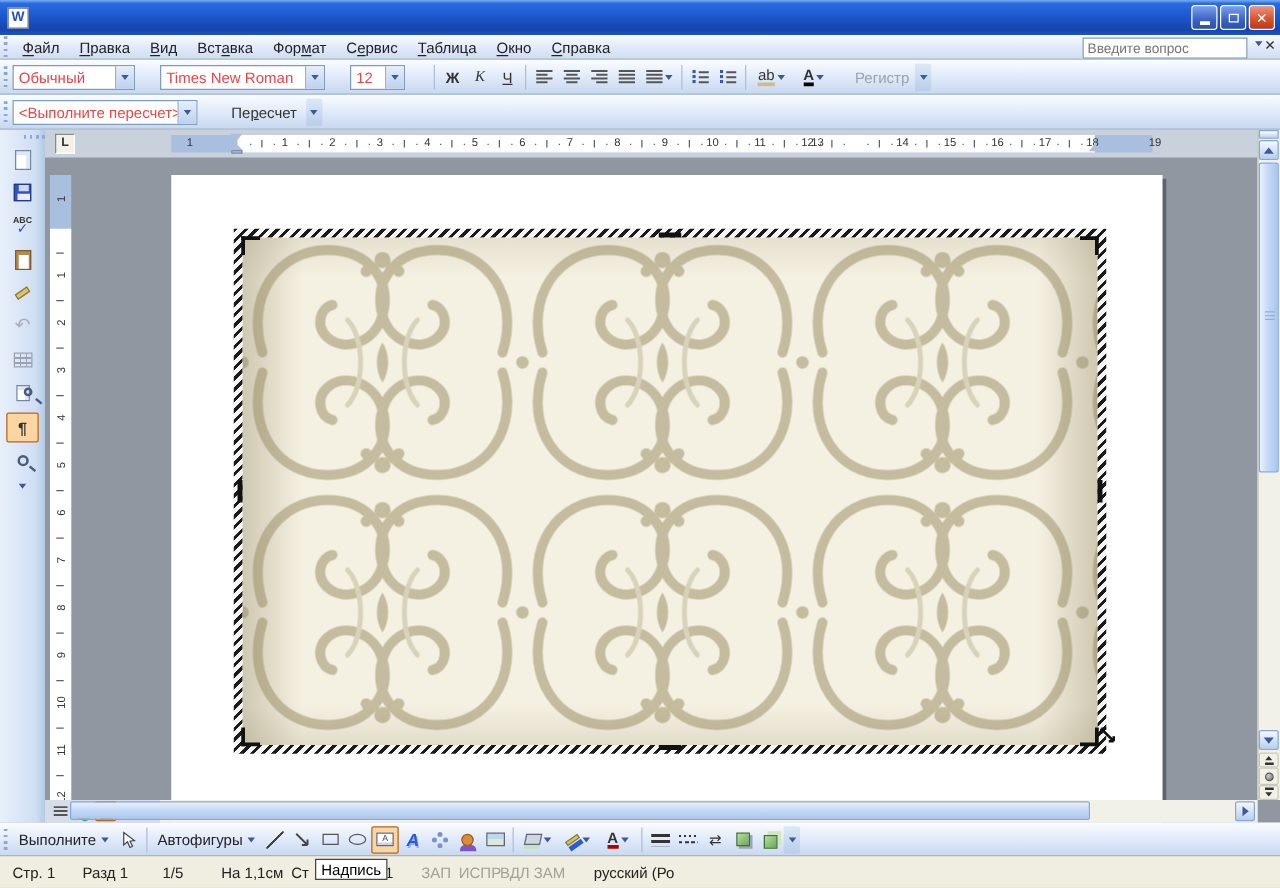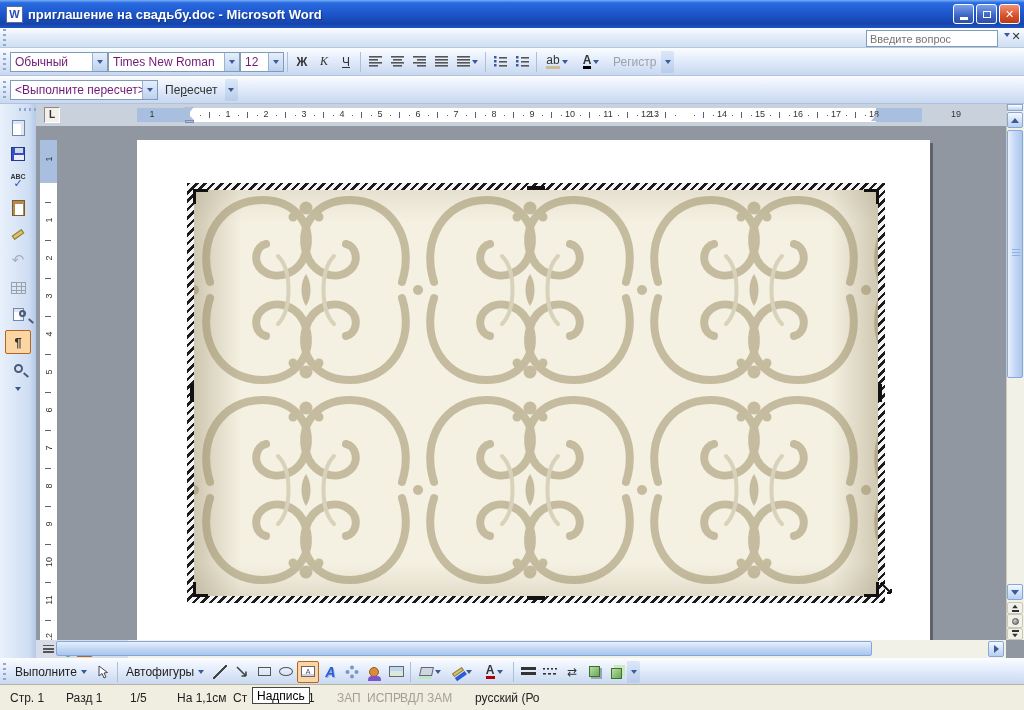--- a/index.html
+++ b/index.html
@@ -35,21 +35,21 @@
 
   
   .toolbar { left:0; width:1024px; height:28px;
     background:linear-gradient(180deg,#fbfdff 0%,#e0eafa 50%,#c8d8ef 100%);
     border-bottom:1px solid #b0c2de; display:flex; align-items:center; font-size:12px; }
   #toolbar-format { top:48px; }
   #toolbar-merge  { top:76px; }
   .grip { width:3px; height:18px; margin:0 4px 0 3px;
     background:repeating-linear-gradient(180deg,#8fa8cf 0 2px,rgba(0,0,0,0) 2px 5px); }
   .combo { height:20px; background:#fff; border:1px solid #7f9db9; display:flex; align-items:center;
-    font-size:12px; color:#701a75; margin-right:0; }
+    font-size:12px; color:#ef4444; margin-right:20px; }
   .combo .val { padding:0 4px; white-space:nowrap; overflow:hidden; flex:1; }
   .combo .drop { width:15px; height:100%; background:linear-gradient(180deg,#e6eefb,#bcd1ef);
     border-left:1px solid #9ab2d4; display:flex; align-items:center; justify-content:center; }
   .tri-down { width:0; height:0; border-left:3.5px solid transparent; border-right:3.5px solid transparent; border-top:4px solid #3a5a9c; }
   .tbtn { height:22px; min-width:22px; display:flex; align-items:center; justify-content:center;
     border:1px solid transparent; border-radius:2px; color:#333; }
   .tbtn.disabled { color:#a8aeb8; }
   .tbtn.active { background:#fbd6a2; border:1px solid #b5651d; }
   .tsep { width:1px; height:20px; background:#aebfd8; margin:0 3px; }
   .tb-more { width:13px; height:22px; display:flex; flex-direction:column; align-items:center; justify-content:center;
@@ -60,21 +60,21 @@
   .al-center  { background-size:13px 1.6px,9px 1.6px,13px 1.6px,9px 1.6px;  background-position:0 0,2px 3px,0 6px,2px 9px; }
   .al-right   { background-size:13px 1.6px,9px 1.6px,13px 1.6px,9px 1.6px;  background-position:0 0,4px 3px,0 6px,4px 9px; }
   .al-justify { background-size:13px 1.6px,13px 1.6px,13px 1.6px,13px 1.6px;background-position:0 0,0 3px,0 6px,0 9px; }
   .ic-list { width:13px; height:11px; background-repeat:no-repeat;
     background-image:linear-gradient(#3a5a9c,#3a5a9c),linear-gradient(#3a5a9c,#3a5a9c),linear-gradient(#3a5a9c,#3a5a9c),
                      linear-gradient(#555,#555),linear-gradient(#555,#555),linear-gradient(#555,#555);
     background-size:2.5px 2.5px,2.5px 2.5px,2.5px 2.5px,8px 1.6px,8px 1.6px,8px 1.6px;
     background-position:0 0,0 4px,0 8px,5px 0.5px,5px 4.5px,5px 8.5px; }
   .under-a { border-bottom:3px solid #000; line-height:12px; font-weight:bold; }
   .under-ab { border-bottom:3px solid #cbbd8e; line-height:12px; }
-  #register-btn { color:#9aa2ac; padding:0 4px; }
+  #register-btn { color:#9aa2ac; padding:0 4px;margin-left:11px; }
 
   
   #left-dock { left:0; top:104px; width:36px; height:554px;
     background:linear-gradient(90deg,#e8f0fb 0%,#cfdef3 80%,#b4c9e6 100%); }
   .vicon { position:absolute; left:5px; width:26px; height:24px; display:flex; align-items:center; justify-content:center;
     color:#334; font-size:13px; }
   .page-shape { width:13px; height:16px; background:#fff; border:1px solid #7186a8;
     box-shadow:inset -3px 3px 0 #dfe7f2; }
   .floppy { width:14px; height:14px; background:#3552c4; border:1px solid #223a8c; position:relative; }
   .floppy:before { content:""; position:absolute; left:3px; top:0; width:8px; height:5px; background:#cfd8ee; }
@@ -202,36 +202,46 @@
   #tooltip { left:252px; top:687px; position:absolute; background:#ffffe8; background:#fff; border:1px solid #444;
     font-size:12px; padding:0 4px; height:17px; line-height:16px; color:#000; z-index:5; }
 </style>
 </head>
 <body>
 
 <div id="app">
 
   <div id="titlebar" class="abs">
     <div id="title-icon">W</div>
-    <div id="title-text">приглашение на свадьбу.doc - Microsoft Word</div>
     <div id="win-controls">
       <div class="winbtn">
           <div class="minbar"></div>
         </div>
       <div class="winbtn">
           <div class="restsq"></div>
         </div>
       <div class="winbtn close">
           <span>✕</span>
         </div>
     </div>
   </div>
 
   <div id="menubar" class="abs">
     <div class="grip"></div>
+    <div id="menu-items" style="display:flex;">
+        <span class="menu-item"><u>Ф</u>айл</span>
+        <span class="menu-item"><u>П</u>равка</span>
+        <span class="menu-item"><u>В</u>ид</span>
+        <span class="menu-item">Вст<u>а</u>вка</span>
+        <span class="menu-item">Фор<u>м</u>ат</span>
+        <span class="menu-item">С<u>е</u>рвис</span>
+        <span class="menu-item"><u>Т</u>аблица</span>
+        <span class="menu-item"><u>О</u>кно</span>
+        <span class="menu-item"><u>С</u>правка</span>
+      </div>
   </div>
   <input id="question-box" class="abs" placeholder="Введите вопрос" style="">
   <div id="question-drop" class="tri-down"></div>
   <div id="menubar-close">✕</div>
 
   <div id="toolbar-format" class="toolbar abs">
     <div class="grip"></div>
     <div class="combo" style="width:98px;">
       <span class="val">Обычный</span>
       <span class="drop">
@@ -334,21 +344,21 @@
         <span class="hnum" style="left: 390px;">9</span>
         <span class="hnum" style="left: 428px;">10</span>
         <span class="hnum" style="left: 466px;">11</span>
         <span class="hnum" style="left: 504px;">12</span>
         <span class="hnum" style="left: 512px;">13</span>
         <span class="hnum" style="left: 580px;">14</span>
         <span class="hnum" style="left: 618px;">15</span>
         <span class="hnum" style="left: 656px;">16</span>
         <span class="hnum" style="left: 694px;">17</span>
         <span class="hnum" style="left: 732px;">18</span>
-        <span class="hnum" style="left: 814px; text-align: right;">19</span>
+        <span class="hnum" style="left: 782px; text-align: right;">19</span>
         <span class="htick" style="left: 72px;"></span>
         <span class="hdot" style="left: 62.5px;"></span>
         <span class="hdot" style="left: 81.5px;"></span>
         <span class="htick" style="left: 110px;"></span>
         <span class="hdot" style="left: 100.5px;"></span>
         <span class="hdot" style="left: 119.5px;"></span>
         <span class="htick" style="left: 148px;"></span>
         <span class="hdot" style="left: 138.5px;"></span>
         <span class="hdot" style="left: 157.5px;"></span>
         <span class="htick" style="left: 186px;"></span>

